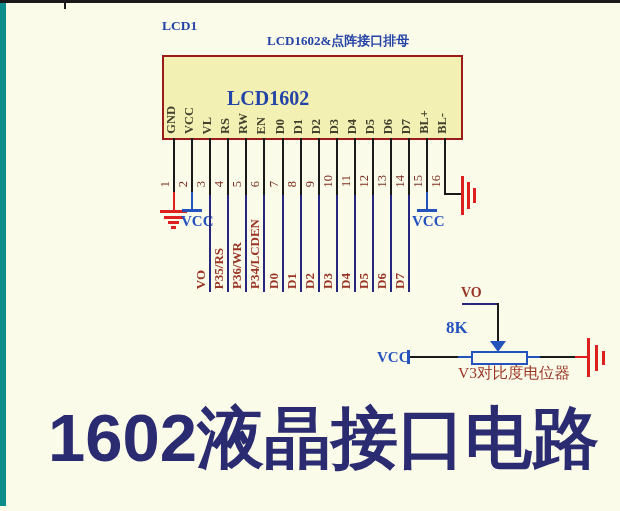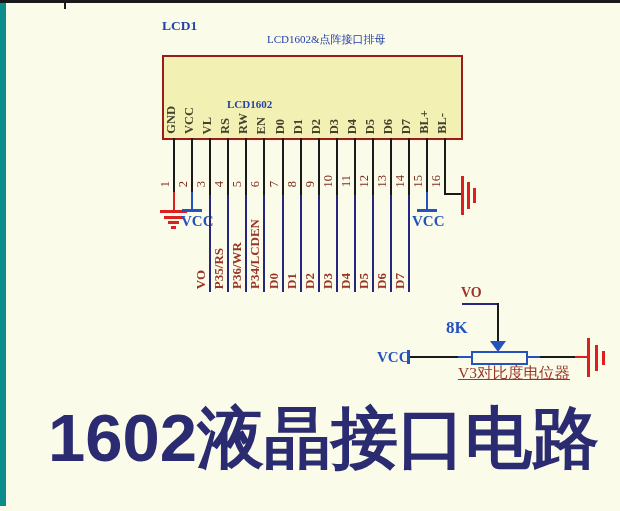--- a/index.html
+++ b/index.html
@@ -61,32 +61,32 @@
     color:var(--symbol-blue,#2553BE);
     font-family:"Liberation Serif", serif;
   }
   .component-box{
     position:absolute;
     left:162px;top:55px;width:297px;height:81px;
     background:var(--box-fill,#F3F0B4);
     border:2px solid var(--box-border,#9B1B1B);
   }
   .component-title{
-    position:absolute;left:227px;top:98px;
-    font-size:11px;font-weight:600;
+    position:absolute;left:227px;top:87px;
+    font-size:20px;font-weight:600;
     color:var(--text-blue,#2343A6);
   }
   .designator{
     position:absolute;left:162px;top:18px;
     font-size:13.5px;font-weight:600;
     color:var(--text-blue,#2343A6);
   }
   .header-label{
     position:absolute;left:267px;top:32px;
-    font-size:11px;font-weight:400;
+    font-size:13px;font-weight:700;
     color:var(--text-blue,#2343A6);
   }
   .pot-arrow{
     position:absolute;left:490px;top:341px;
     width:0;height:0;
     border-left:8px solid transparent;
     border-right:8px solid transparent;
     border-top:11px solid var(--symbol-blue,#2553BE);
   }
   .pot-body{
@@ -101,21 +101,20 @@
   }
   .pot-signal{
     position:absolute;left:461px;top:285px;
     font-size:14px;font-weight:600;
     color:var(--net-red,#9A3526);
   }
   .pot-caption{
     position:absolute;left:458px;top:363px;
     font-size:15.5px;
     color:var(--net-red,#9A3526);
-    text-decoration:underline;
   }
   .main-title{
     position:absolute;left:48px;top:399px;
     font-size:67px;font-weight:bold;
     line-height:1.15;letter-spacing:0px;
     color:var(--title-navy,#2B2B72);
     font-family:"Liberation Sans", sans-serif;
     white-space:nowrap;
   }
 </style>

